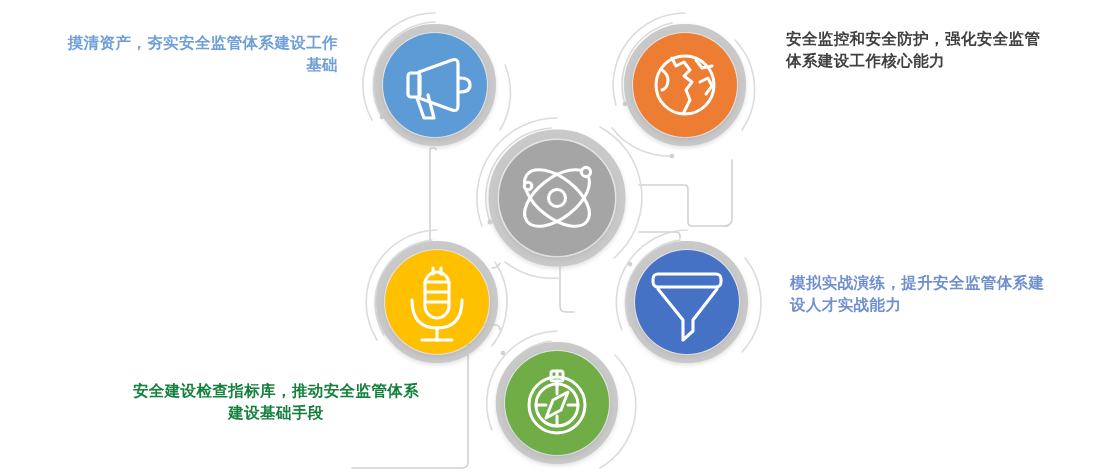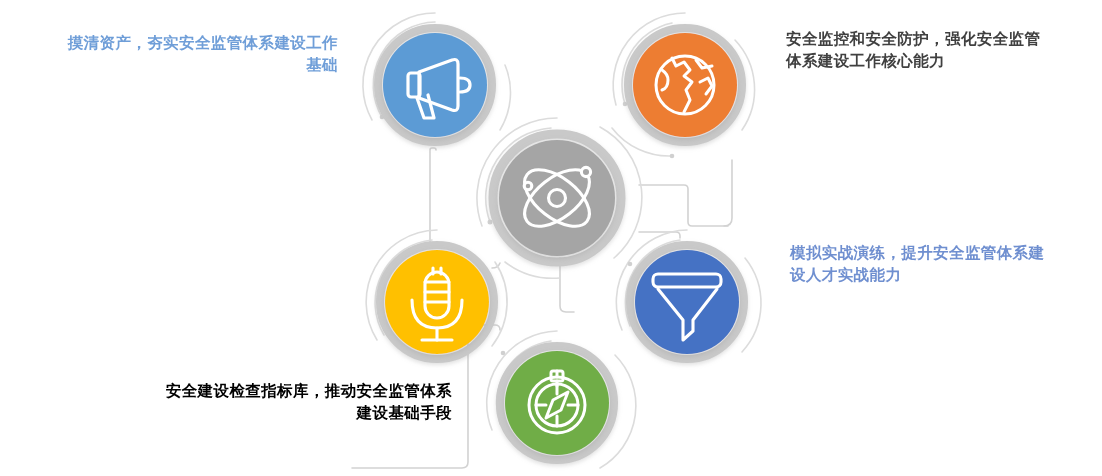--- a/index.html
+++ b/index.html
@@ -6,21 +6,21 @@
   body{width:1102px;height:476px;overflow:hidden;font-family:"Liberation Serif",serif;}
   #stage{position:relative;width:1102px;height:476px;background:#fff;}
   #art{position:absolute;left:0;top:0;width:1102px;height:476px;}
   .lbl{position:absolute;font-family:"Liberation Serif",serif;font-size:15.5px;line-height:1.45;
        font-weight:600;letter-spacing:.4px;white-space:pre-line;}
   .lbl.r{text-align:right;}
   .lbl.l{text-align:left;}
   #lbl-0{left:8px;top:32px;width:330px;}
   #lbl-1{left:786px;top:28px;width:306px;}
   #lbl-2{left:8px;top:240px;width:332px;}
-  #lbl-3{left:790px;top:242px;width:300px;}
+  #lbl-3{left:790px;top:272px;width:300px;}
   #lbl-4{left:100px;top:380px;width:352px;}
 </style>
 </head>
 <body>
 
 <div id="stage">
 
   <svg id="art" viewBox="0 0 1102 476" xmlns="http://www.w3.org/2000/svg">
     <defs>
 
@@ -156,16 +156,16 @@
       </g>
     </g>
   </svg>
 
   <div class="lbl r" id="lbl-0" style="color: rgb(111, 158, 216);">摸清资产，夯实安全监管体系建设工作
 基础</div>
   <div class="lbl l" id="lbl-1" style="color: #404040;">安全监控和安全防护，强化安全监管
 体系建设工作核心能力</div>
   <div class="lbl l" id="lbl-3" style="color: rgb(111, 143, 208);">模拟实战演练，提升安全监管体系建
 设人才实战能力</div>
-  <div class="lbl r" id="lbl-4" style="color: #000000;">安全建设检查指标库，推动安全监管体系
+  <div class="lbl r" id="lbl-4" style="color: #15803d; text-align: center;">安全建设检查指标库，推动安全监管体系
 建设基础手段</div>
 
 </div>
 
 </body></html>

